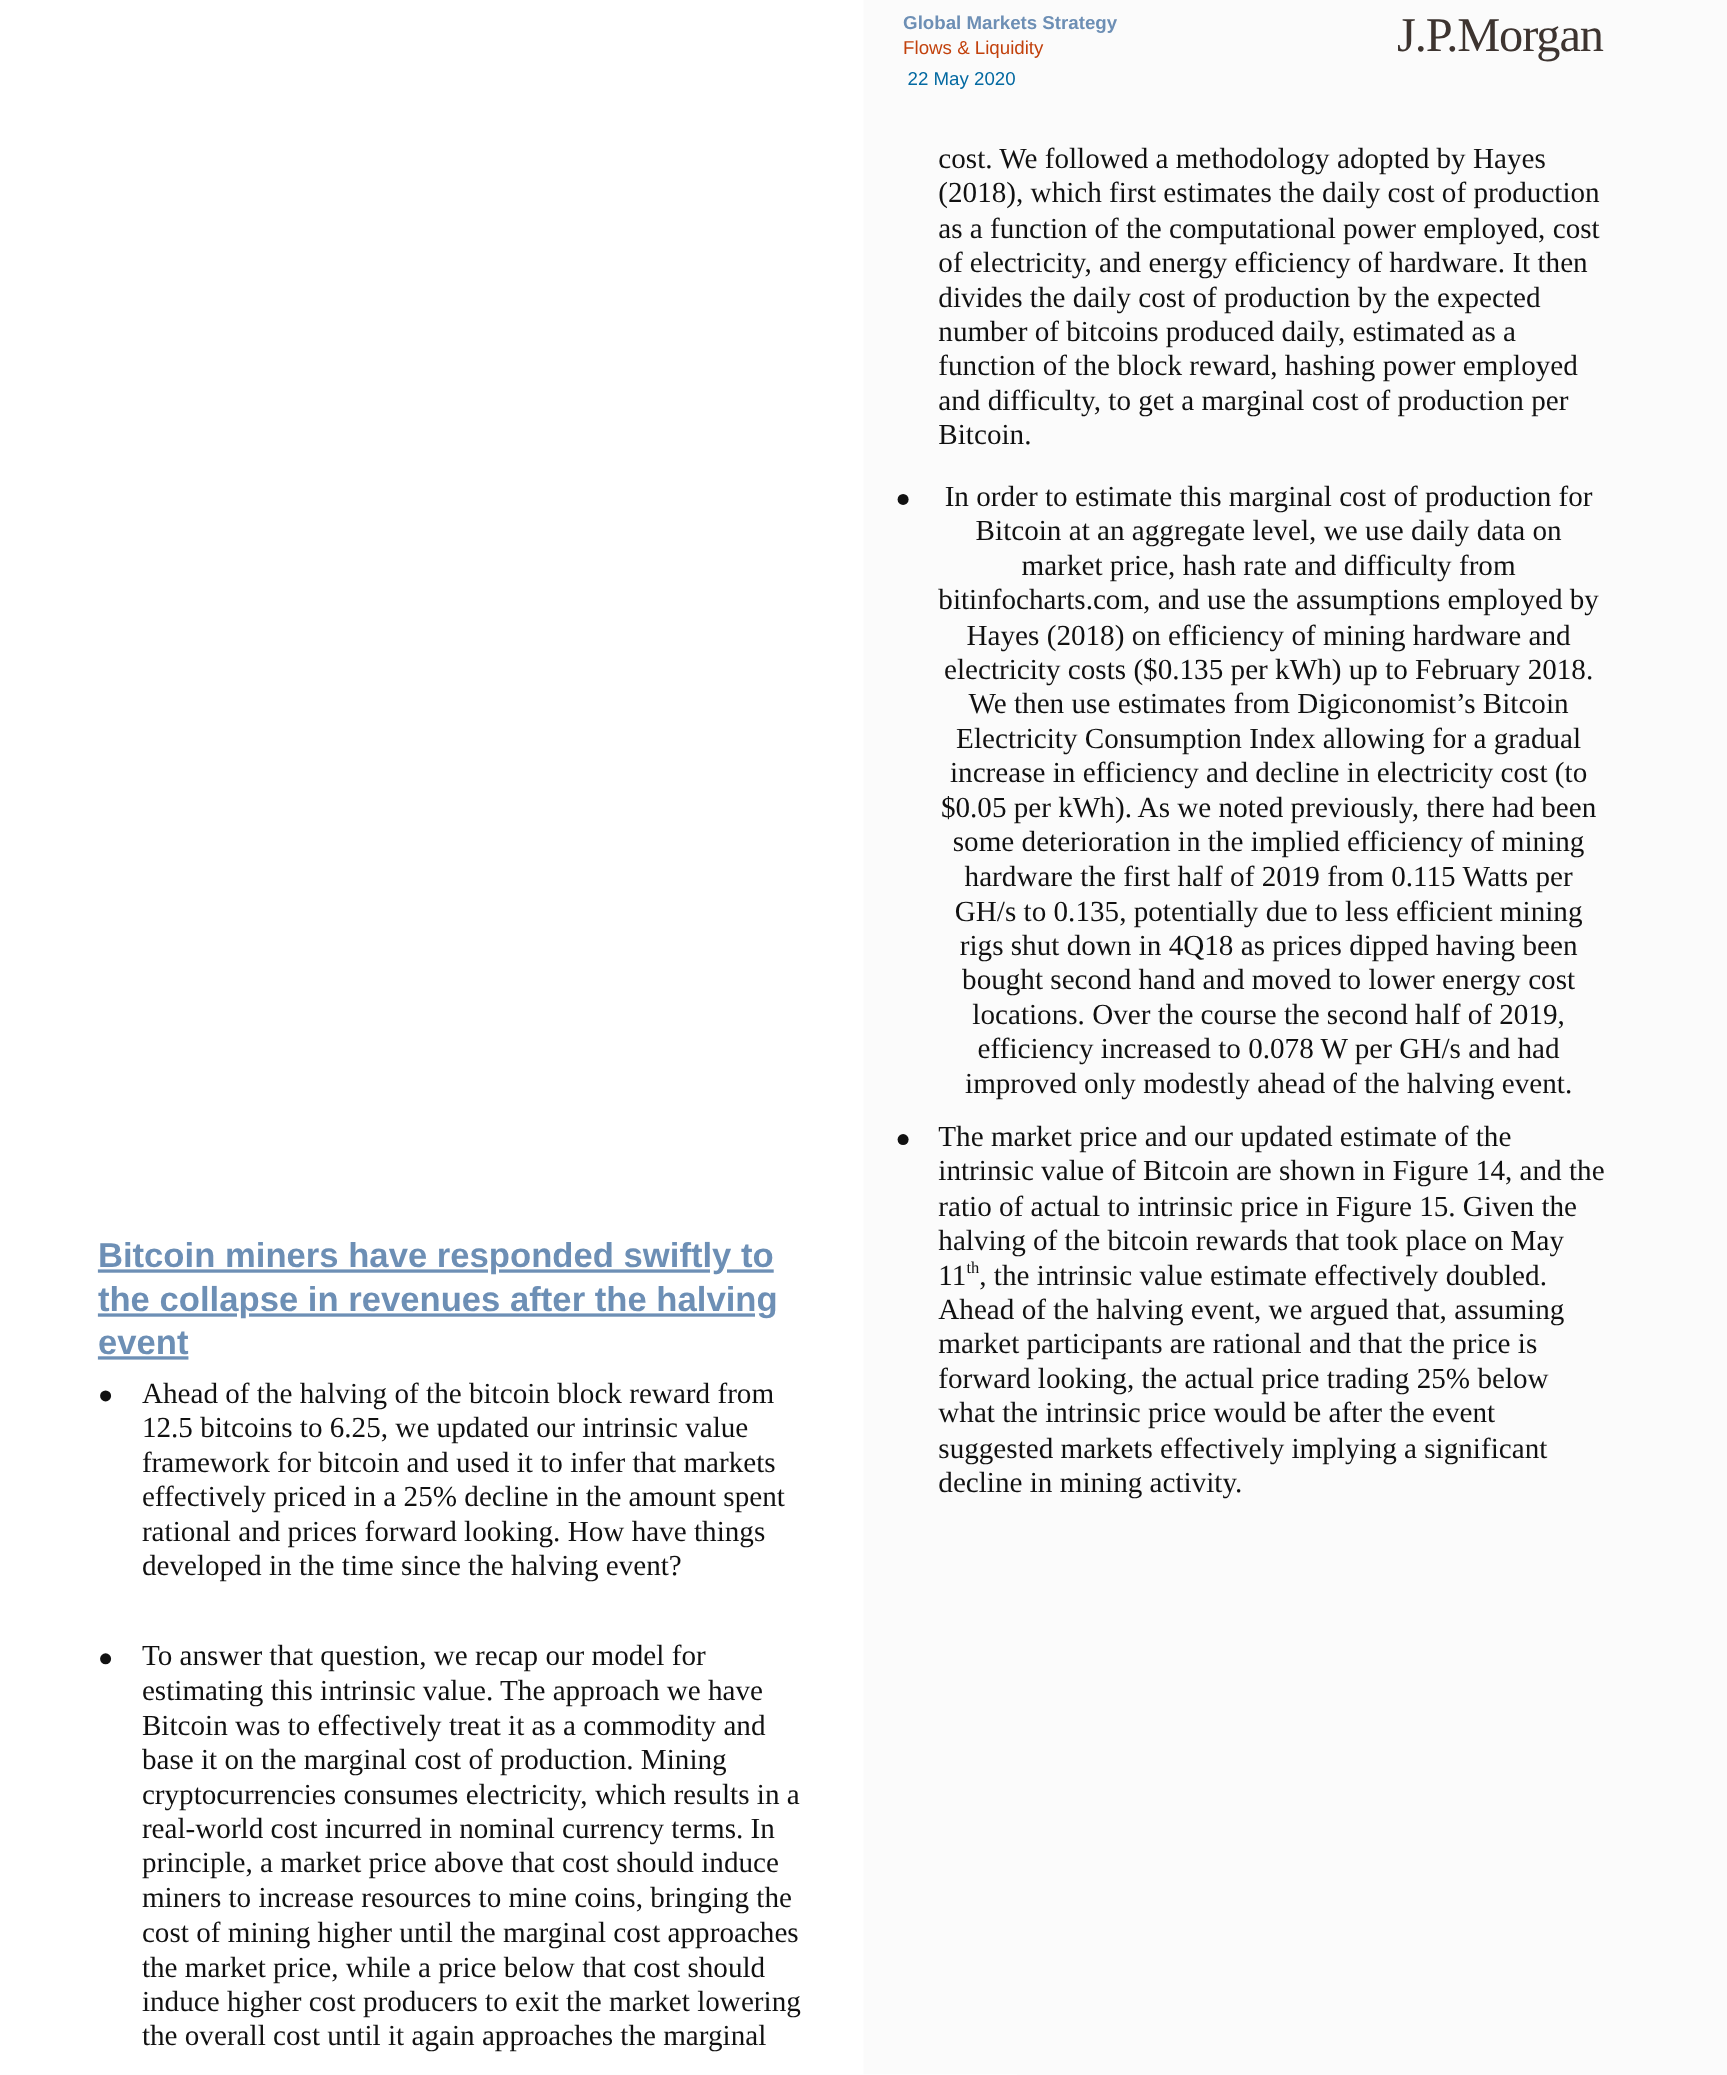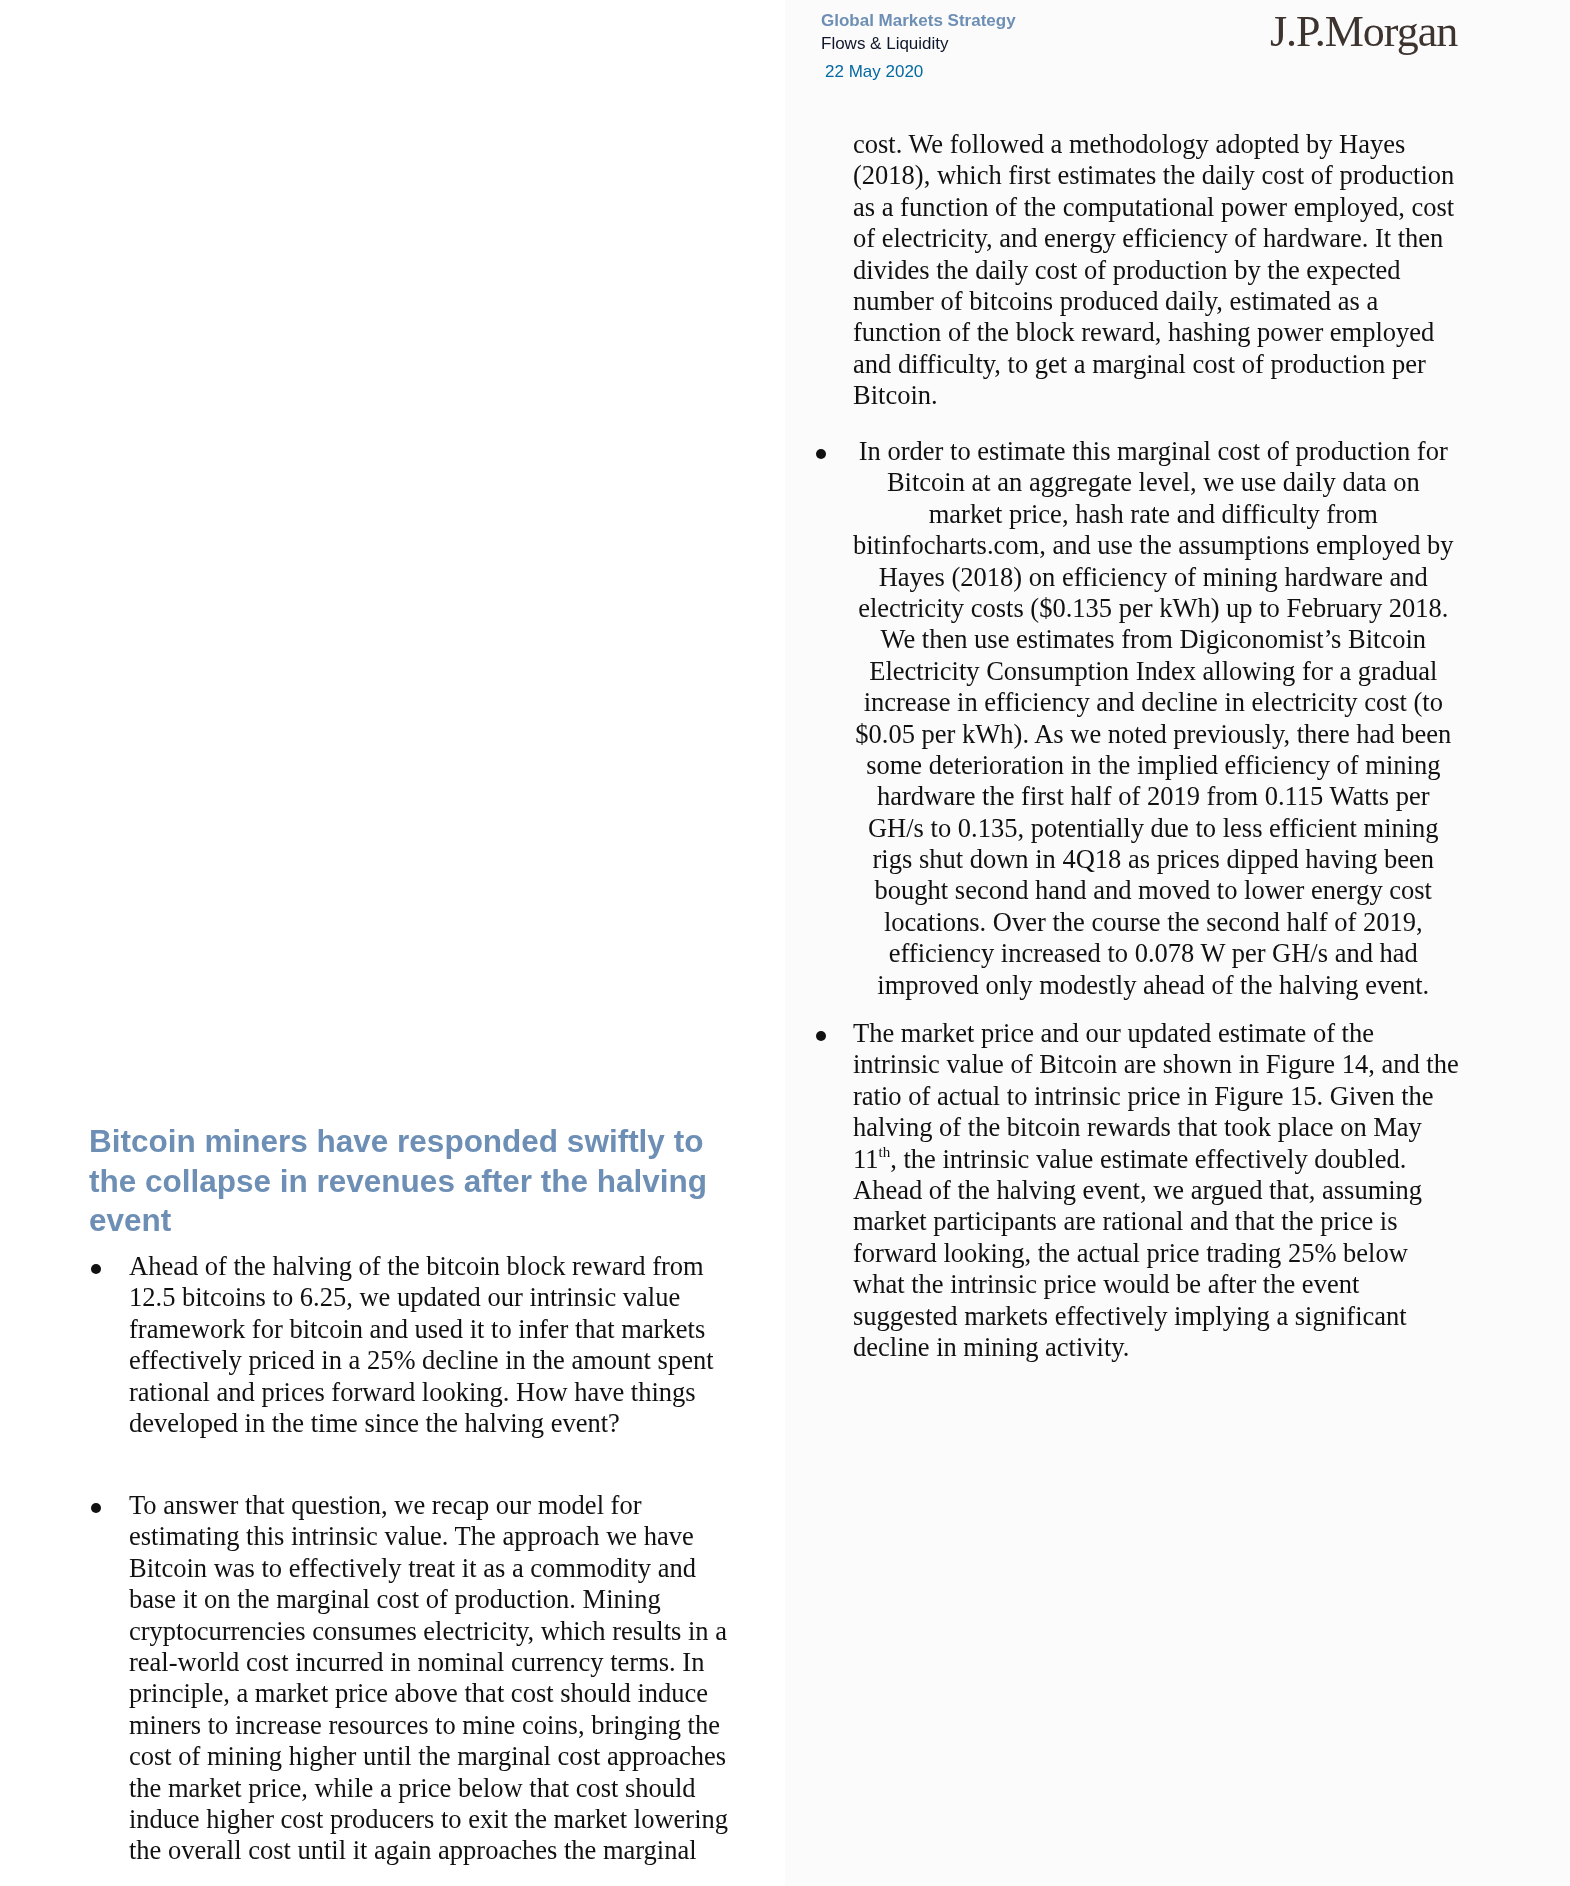--- a/index.html
+++ b/index.html
@@ -12,21 +12,21 @@
   .half-left { position: absolute; left: 0; top: 0; width: 785px; height: 1886px; background: #ffffff; }
   .half-right { position: absolute; left: 785px; top: 0; width: 785px; height: 1886px; background: #fbfbfb; }
 
   .hdr-strategy {
     position: absolute; left: 821px; top: 11px;
     font-family: "Liberation Sans", sans-serif; font-weight: bold; font-size: 17px;
     color: #6d8fb5;
   }
   .hdr-sub {
     position: absolute; left: 821px; top: 34px;
-    font-family: "Liberation Sans", sans-serif; font-size: 17px; color: #0f172a;
+    font-family: "Liberation Sans", sans-serif; font-size: 17px; color: #c2410c;
   }
   .hdr-date {
     position: absolute; left: 825px; top: 62px;
     font-family: "Liberation Sans", sans-serif; font-size: 17px; color: #0369a1;
   }
   .logo {
     position: absolute; left: 1270px; top: 6px;
     font-family: "Liberation Serif", serif; font-size: 44px; color: #3d3430;
     letter-spacing: -1px;
   }
@@ -36,21 +36,21 @@
     display: block; white-space: nowrap;
     font-size: 26.5px; line-height: 31.4px; height: 31.4px;
   }
   .bullet {
     position: absolute; width: 10px; height: 10px; border-radius: 50%;
     background: #111;
   }
   .heading {
     position: absolute; left: 89px; top: 1122px;
     font-family: "Liberation Sans", sans-serif; font-weight: bold;
-    font-size: 31.5px; line-height: 39.5px; color: #6d8fb5;
+    font-size: 31.5px; line-height: 39.5px; color: #6d8fb5; text-decoration: underline;
   }
   .heading .hl { display: block; white-space: nowrap; }
   sup { font-size: 15px; line-height: 0; vertical-align: 11px; }
 </style>
 </head>
 <body>
 
 <div class="half-left"></div>
 <div class="half-right"></div>
 

